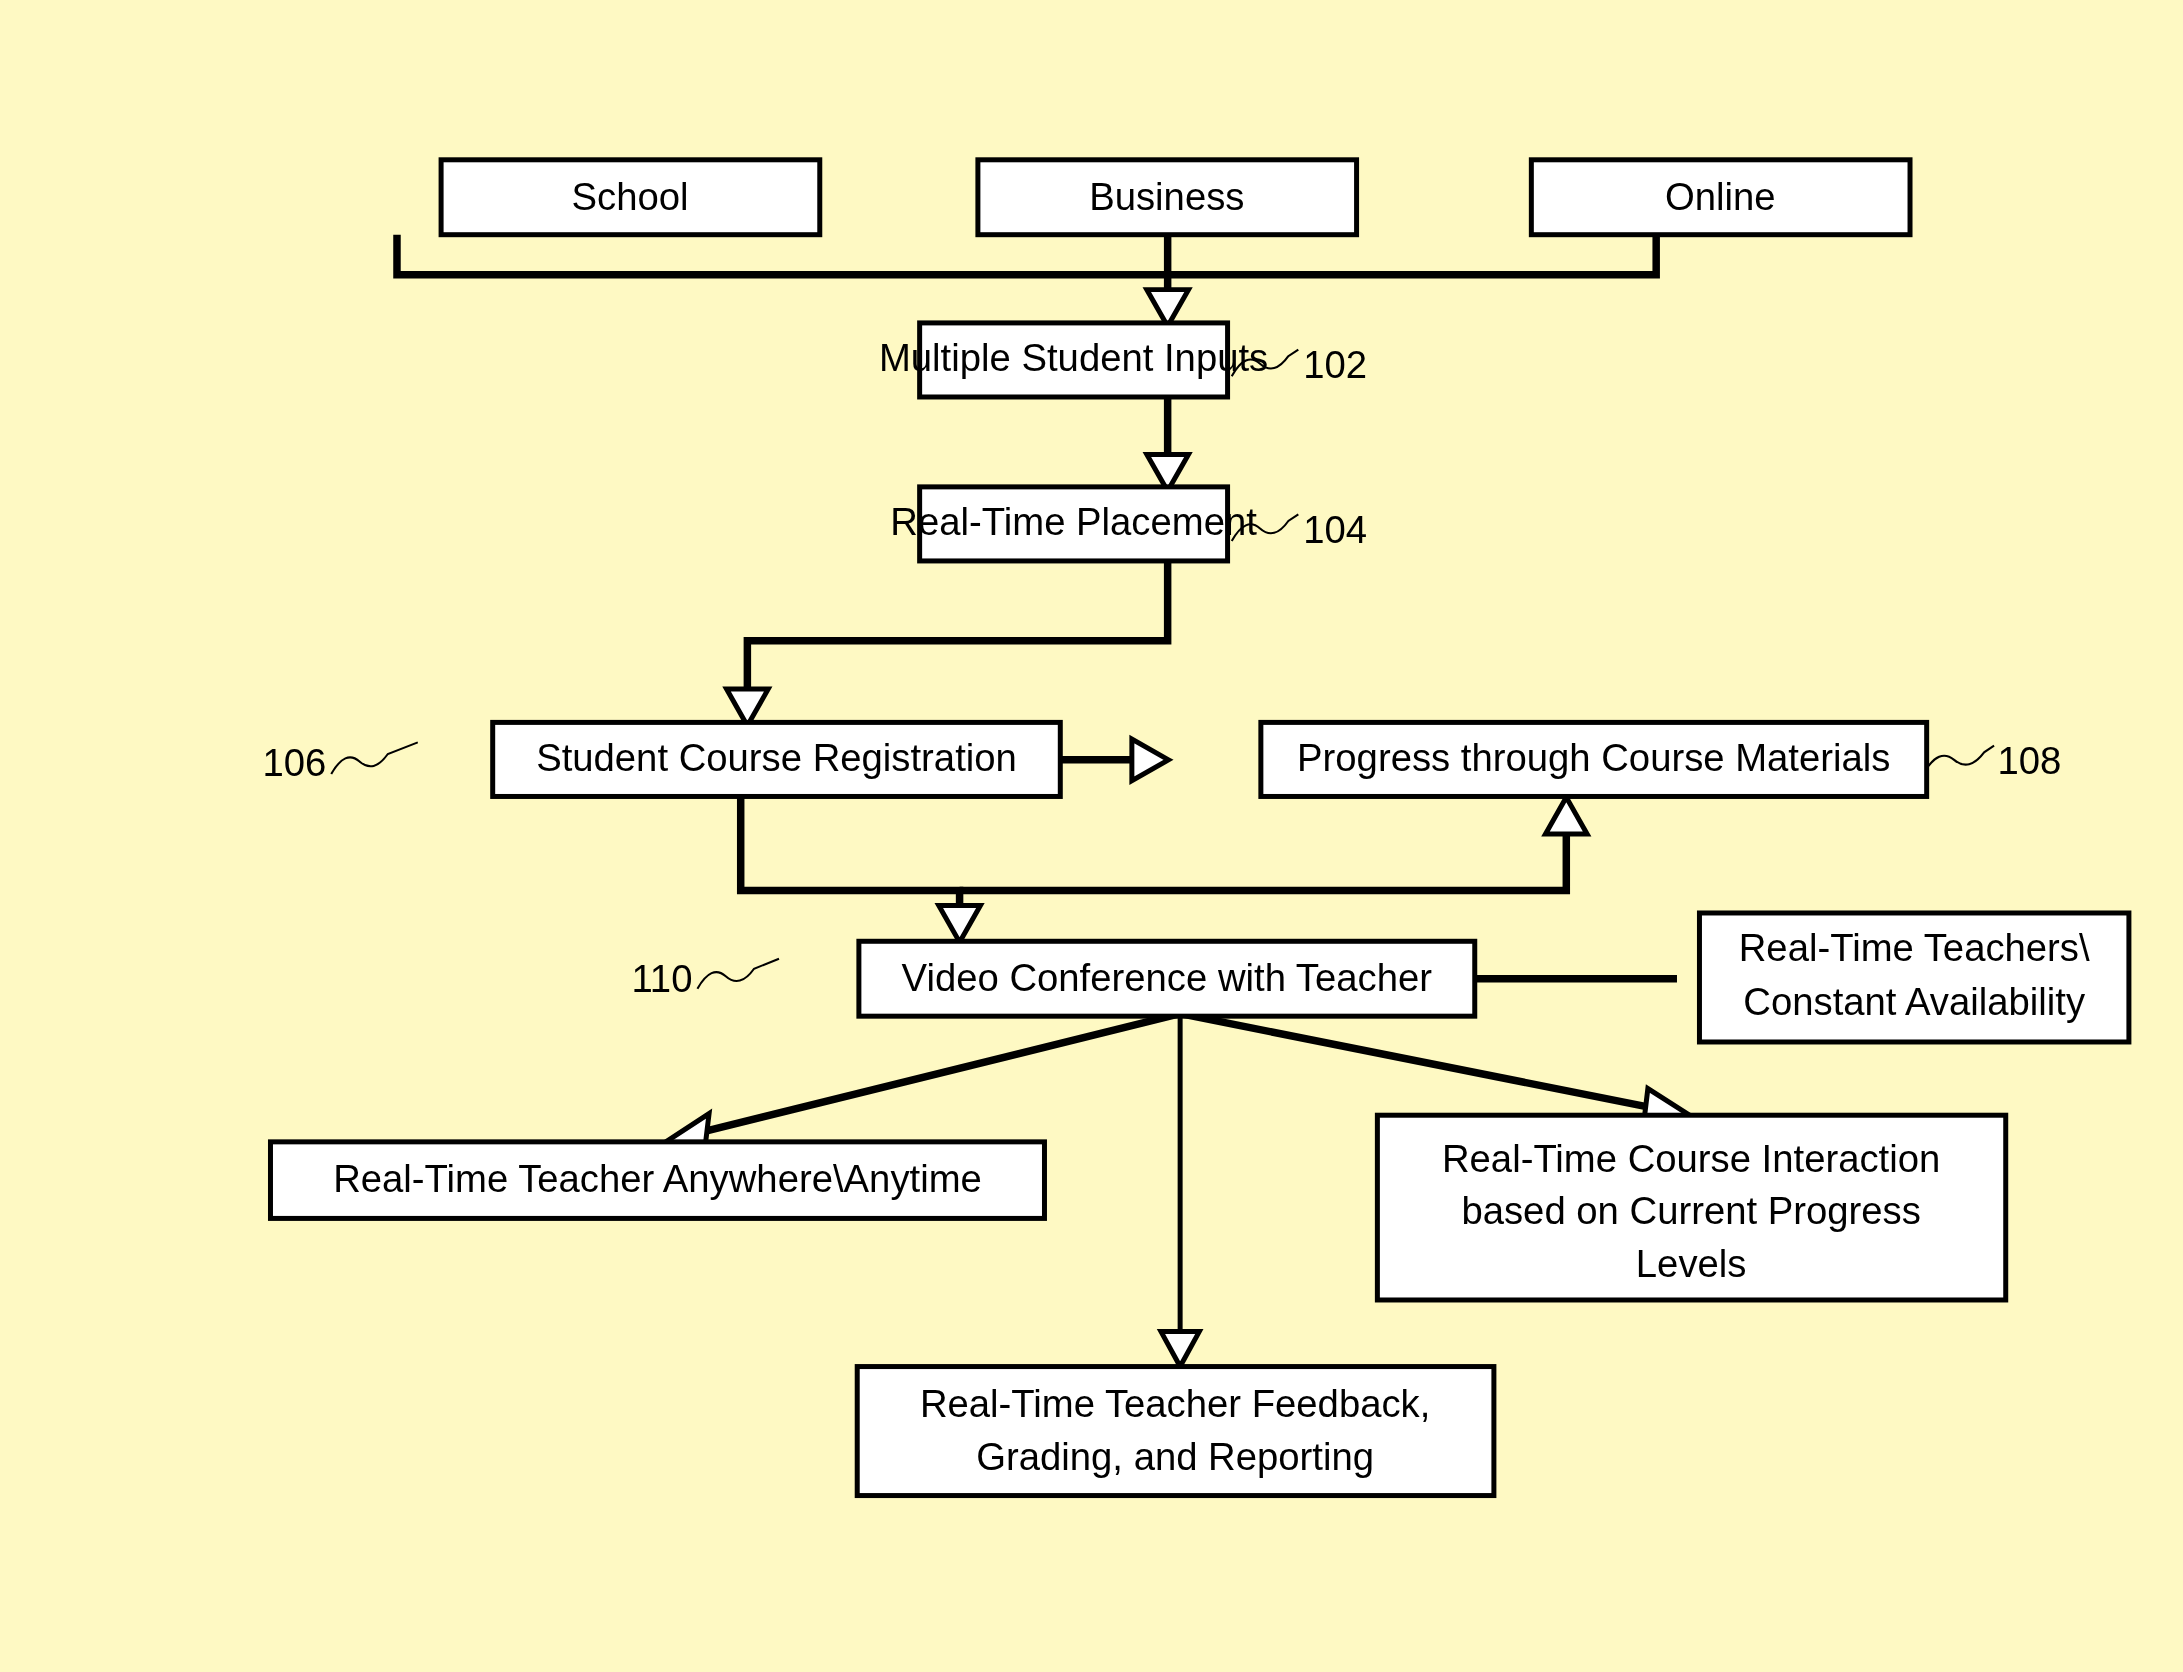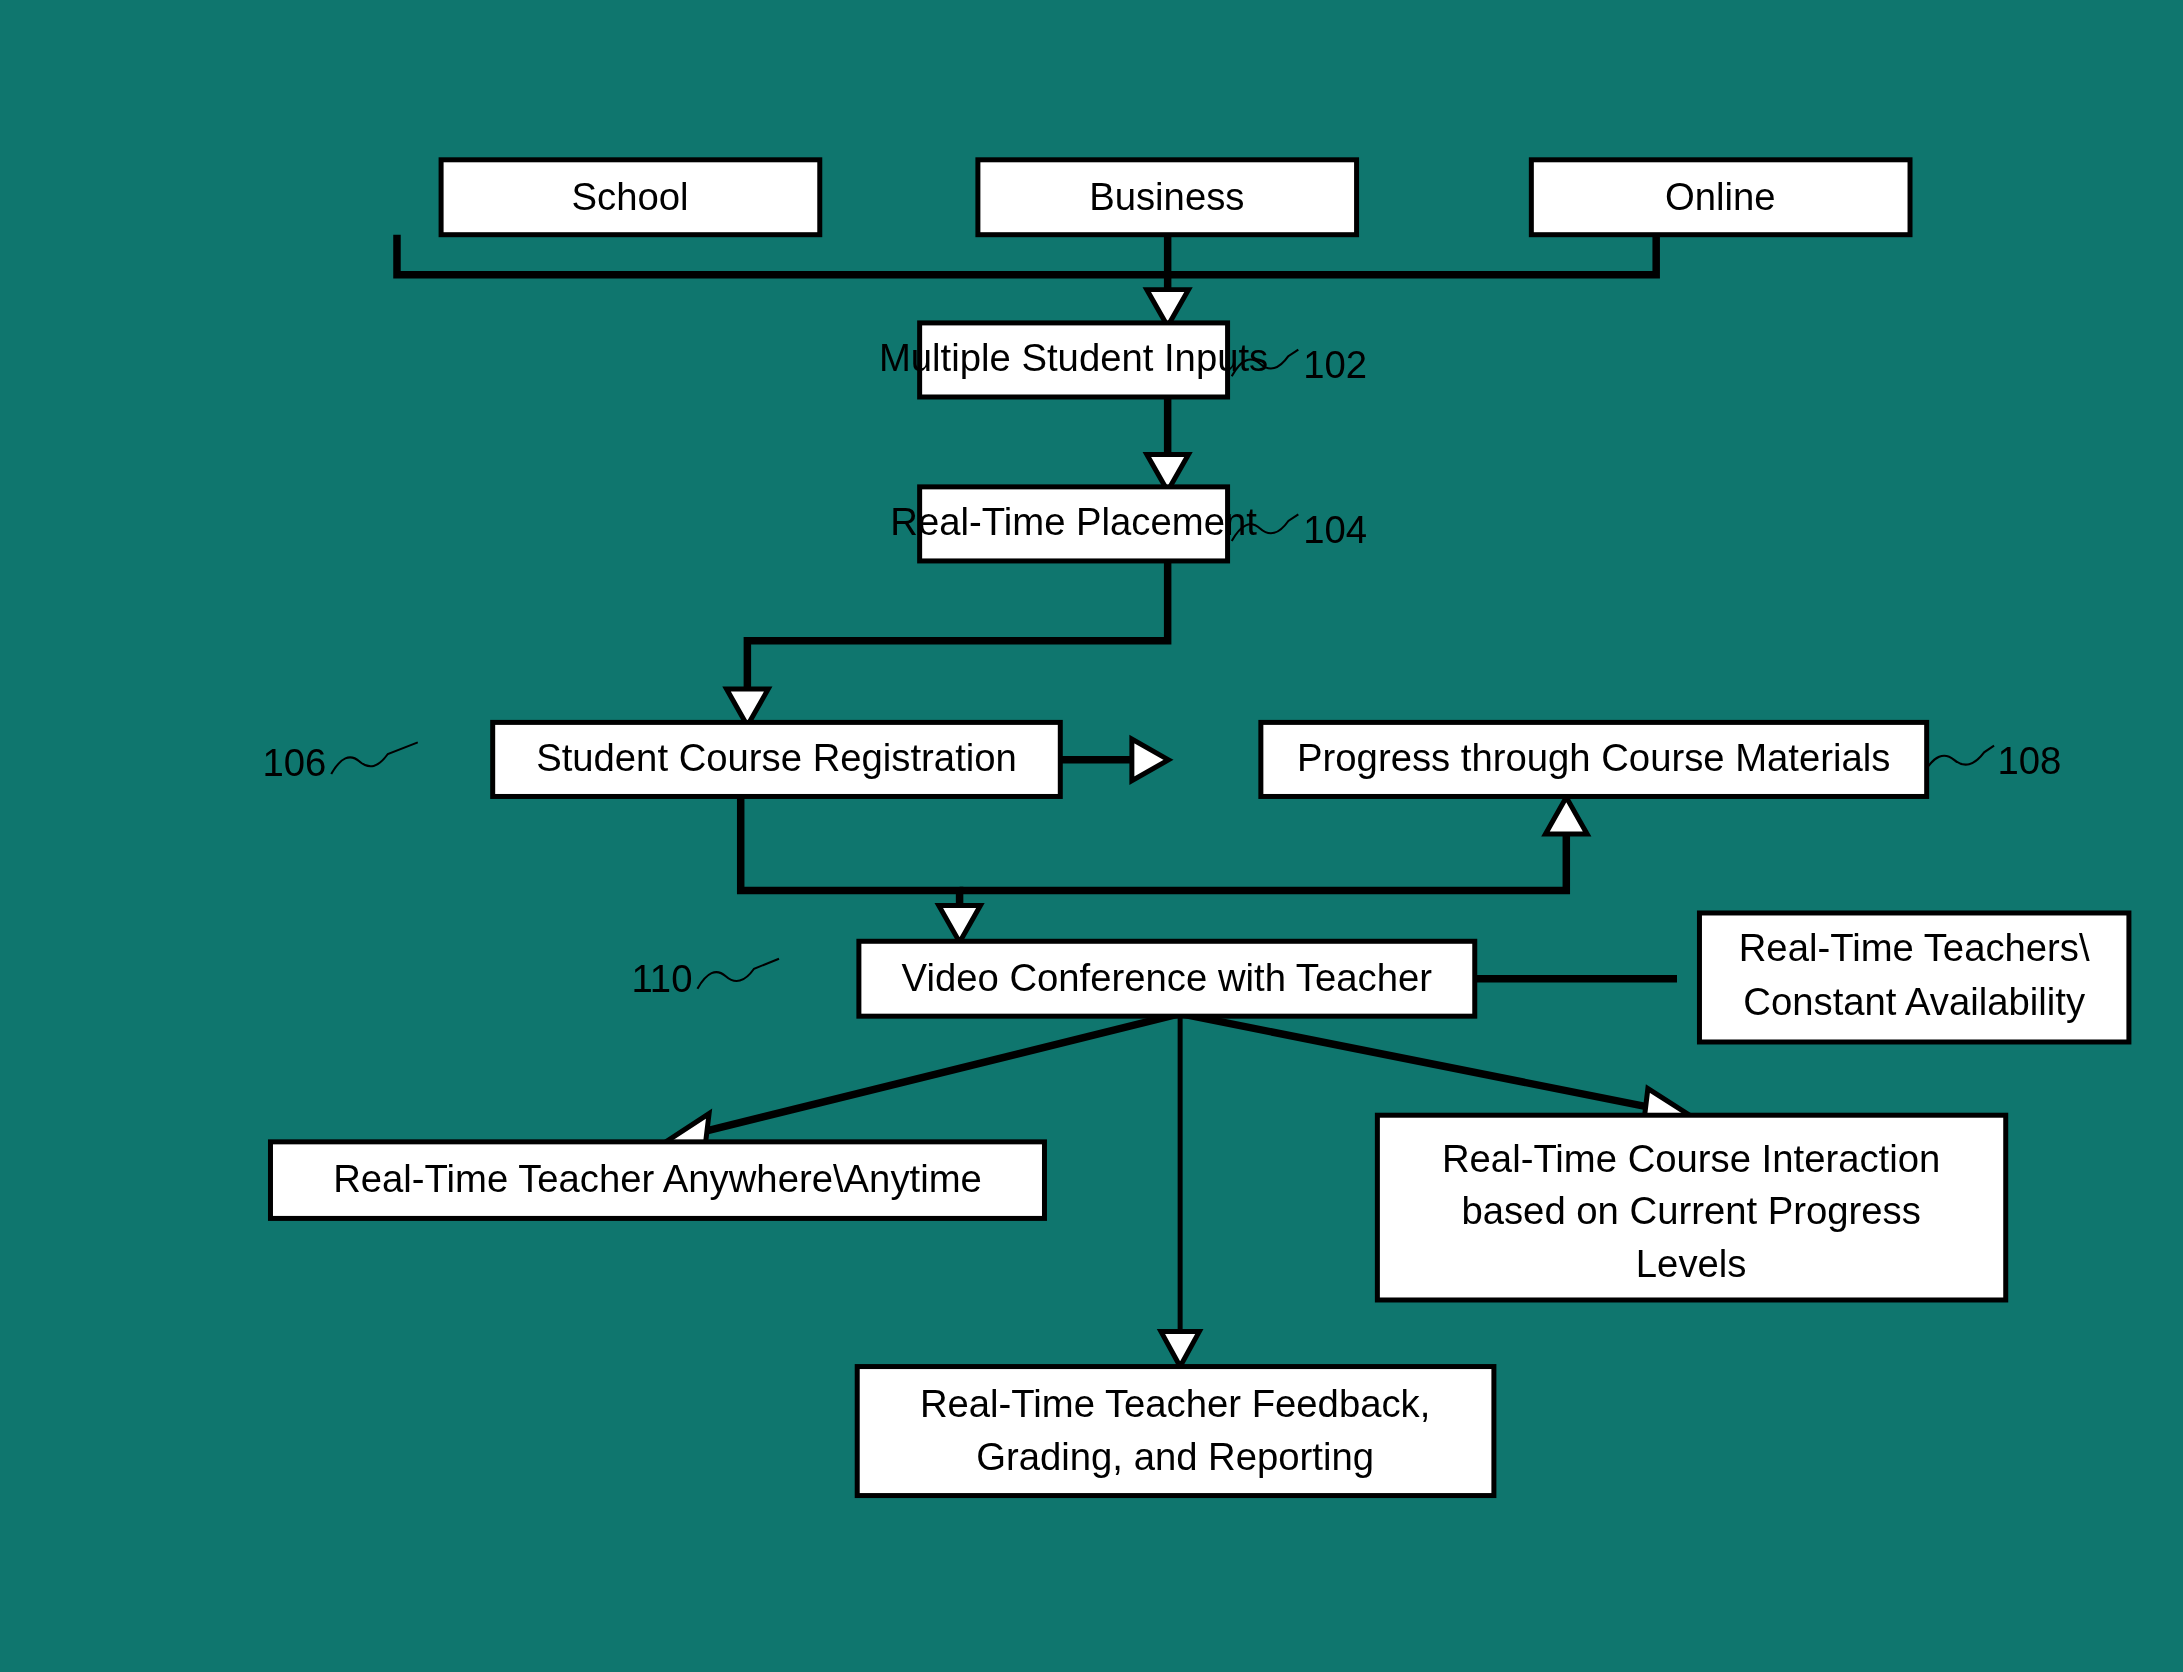--- a/index.html
+++ b/index.html
@@ -7,21 +7,21 @@
     padding: 0;
     background: #ffffff;
   }
   body {
     font-family: "Liberation Sans", sans-serif;
   }
   #page {
     position: relative;
     width: 2183px;
     height: 1672px;
-    background: #0f766e;
+    background: #fef9c3;
     overflow: hidden;
   }
   #diagram {
     position: absolute;
     left: 0;
     top: 0;
     width: 2183px;
     height: 1672px;
     display: block;
   }

